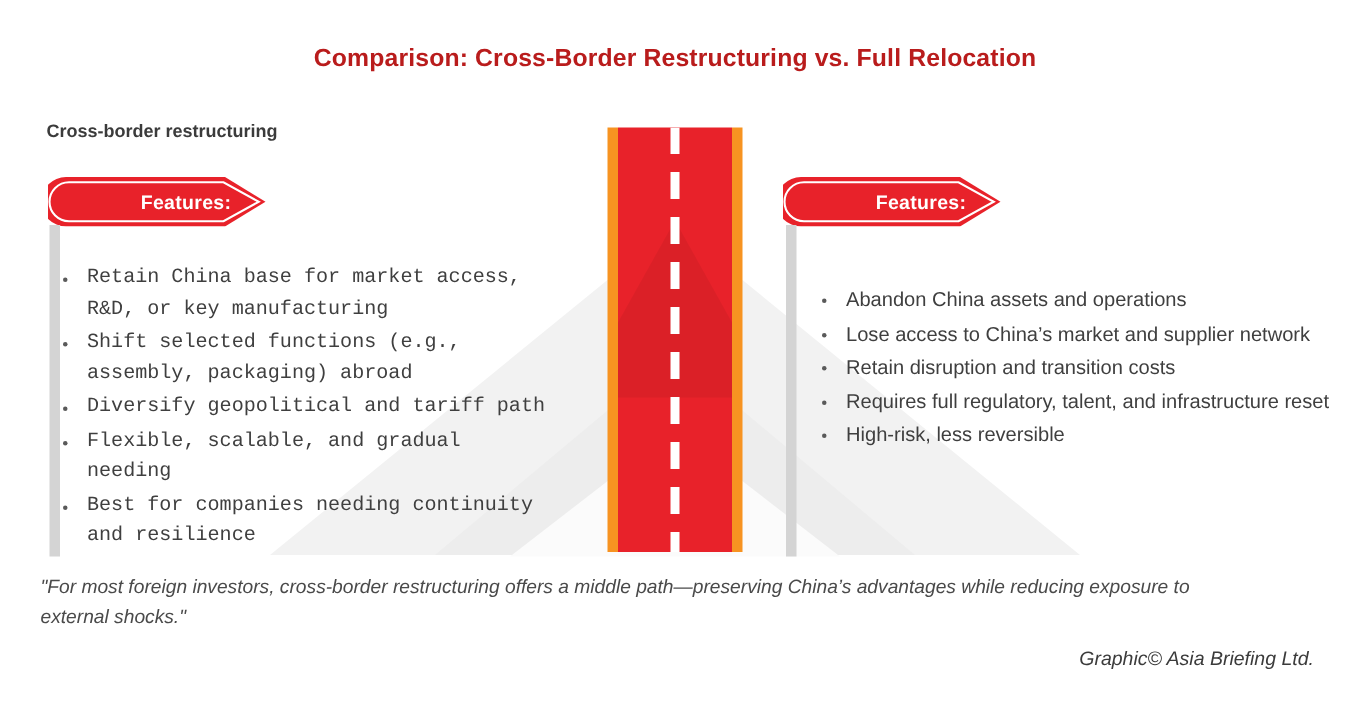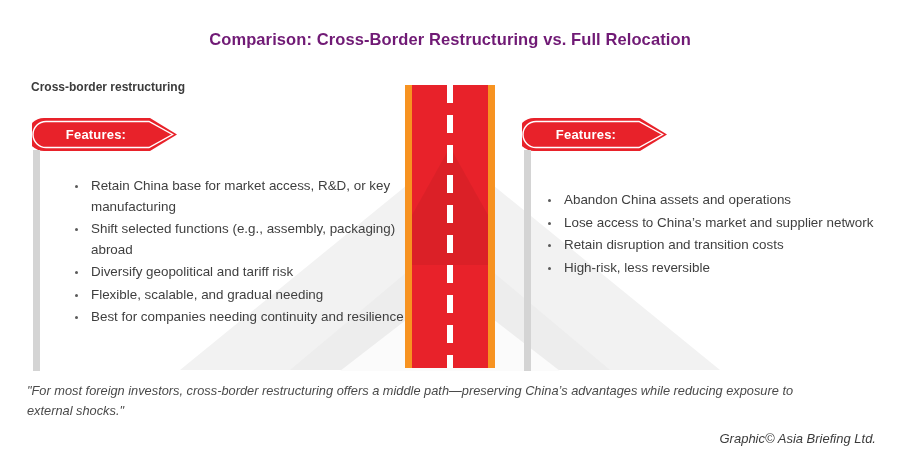--- a/index.html
+++ b/index.html
@@ -30,21 +30,21 @@
 
   
   .title {
     position: absolute;
     left: 0;
     top: 30px;
     width: 900px;
     text-align: center;
     font-size: 16.5px;
     font-weight: bold;
-    color: #701a75;
+    color: #b91c1c;
     letter-spacing: 0.1px;
   }
 
   
   .col-heading {
     position: absolute;
     font-size: 12px;
     font-weight: bold;
     color: #3b3b3b;
     white-space: nowrap;
@@ -68,20 +68,21 @@
     top: 0;
     width: 128px;
     height: 33px;
     display: flex;
     align-items: center;
     justify-content: center;
     font-size: 13px;
     font-weight: bold;
     color: #ffffff;
     letter-spacing: 0.2px;
+    padding-left: 28px;
   }
 
   
   .vbar {
     position: absolute;
     top: 150px;
     width: 7px;
     height: 221px;
     background: #d4d4d4;
   }
@@ -91,21 +92,21 @@
   
   .bullets {
     position: absolute;
     margin: 0;
     padding: 0;
     list-style: none;
     color: #3f3f3f;
     font-size: 13.4px;
     line-height: 20.5px;
   }
-  .bullets.left  { left: 74px;  top: 176px; width: 330px; }
+  .bullets.left  { left: 41px;  top: 176px; width: 330px; font-family: Liberation Mono, monospace; }
   .bullets.right { left: 547px; top: 190px; width: 340px; }
   .bullets li {
     position: relative;
     padding-left: 17px;
     margin-bottom: 2px;
   }
   .bullets li::before {
     content: "";
     position: absolute;
     left: 1px;
@@ -211,21 +212,21 @@
       <path d="M14,3.5 H117 L140.5,16.5 L117,29.5 H14 A9.5,9.5 0 0 1 14,3.5 Z" fill="none" stroke="#ffffff" stroke-width="1.4"></path>
     </svg>
     <div class="badge-label">Features:</div>
   </div>
 
   <div class="vbar left"></div>
 
   <ul class="bullets left">
     <li>Retain China base for market access, R&amp;D, or key manufacturing</li>
     <li>Shift selected functions (e.g., assembly, packaging) abroad</li>
-    <li>Diversify geopolitical and tariff risk</li>
+    <li>Diversify geopolitical and tariff path</li>
     <li>Flexible, scalable, and gradual needing</li>
     <li>Best for companies needing continuity and resilience</li>
   </ul>
 
   <div class="road">
     <div class="road-edge l"></div>
     <div class="road-body">
       <div class="road-tri"></div>
       <div class="road-dashes"></div>
     </div>
@@ -240,19 +241,20 @@
     </svg>
     <div class="badge-label">Features:</div>
   </div>
 
   <div class="vbar right"></div>
 
   <ul class="bullets right">
     <li>Abandon China assets and operations</li>
     <li>Lose access to China’s market and supplier network</li>
     <li>Retain disruption and transition costs</li>
+    <li>Requires full regulatory, talent, and infrastructure reset</li>
     <li>High-risk, less reversible</li>
   </ul>
 
   <div class="quote">"For most foreign investors, cross-border restructuring offers a middle path—preserving China’s advantages while reducing exposure to external shocks."</div>
   <div class="credit">Graphic© Asia Briefing Ltd.</div>
 
 </div>
 
 </body></html>

